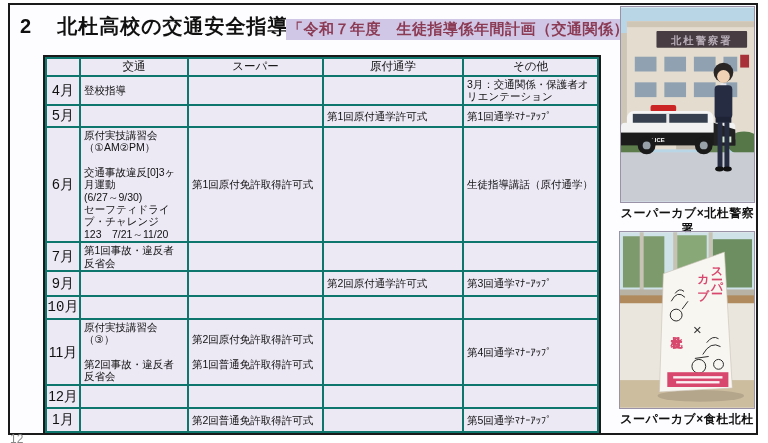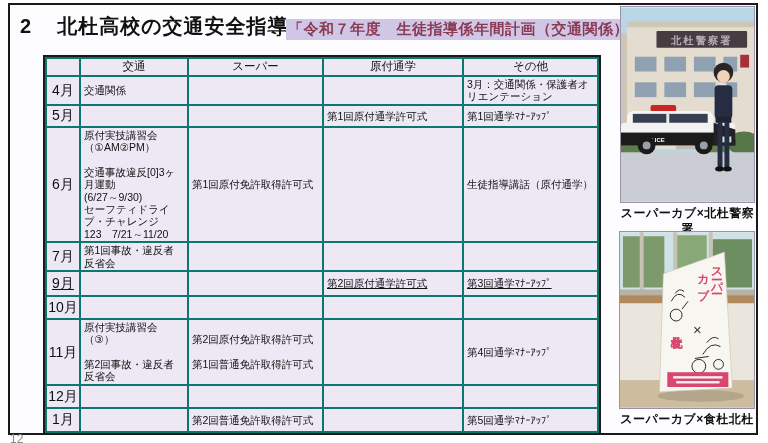--- a/index.html
+++ b/index.html
@@ -82,21 +82,21 @@
         <th></th>
         <th>交通</th>
         <th>スーパー</th>
         <th>原付通学</th>
         <th>その他</th>
       </tr>
   </thead>
   <tbody>
       <tr style="height: 25px;">
         <td class="month">4月</td>
-        <td>交通関係</td>
+        <td>登校指導</td>
         <td></td>
         <td></td>
         <td>3月：交通関係・保護者オリエンテーション</td>
       </tr>
       <tr style="height: 22px;">
         <td class="month">5月</td>
         <td></td>
         <td></td>
         <td>第1回原付通学許可式</td>
         <td>第1回通学ﾏﾅｰｱｯﾌﾟ</td>
@@ -113,28 +113,28 @@
         <td></td>
         <td>生徒指導講話（原付通学）</td>
       </tr>
       <tr style="height: 24px;">
         <td class="month">7月</td>
         <td>第1回事故・違反者反省会</td>
         <td></td>
         <td></td>
         <td></td>
       </tr>
-      <tr style="height: 25px; text-decoration: underline;">
+      <tr style="height: 25px;">
         <td class="month">9月</td>
         <td></td>
         <td></td>
         <td>第2回原付通学許可式</td>
         <td>第3回通学ﾏﾅｰｱｯﾌﾟ</td>
       </tr>
-      <tr style="height: 23px;">
+      <tr style="height: 23px; font-family: Liberation Mono, monospace;">
         <td class="month">10月</td>
         <td></td>
         <td></td>
         <td></td>
         <td></td>
       </tr>
       <tr style="height: 48px;">
         <td class="month">11月</td>
         <td>原付実技講習会（③）
 

